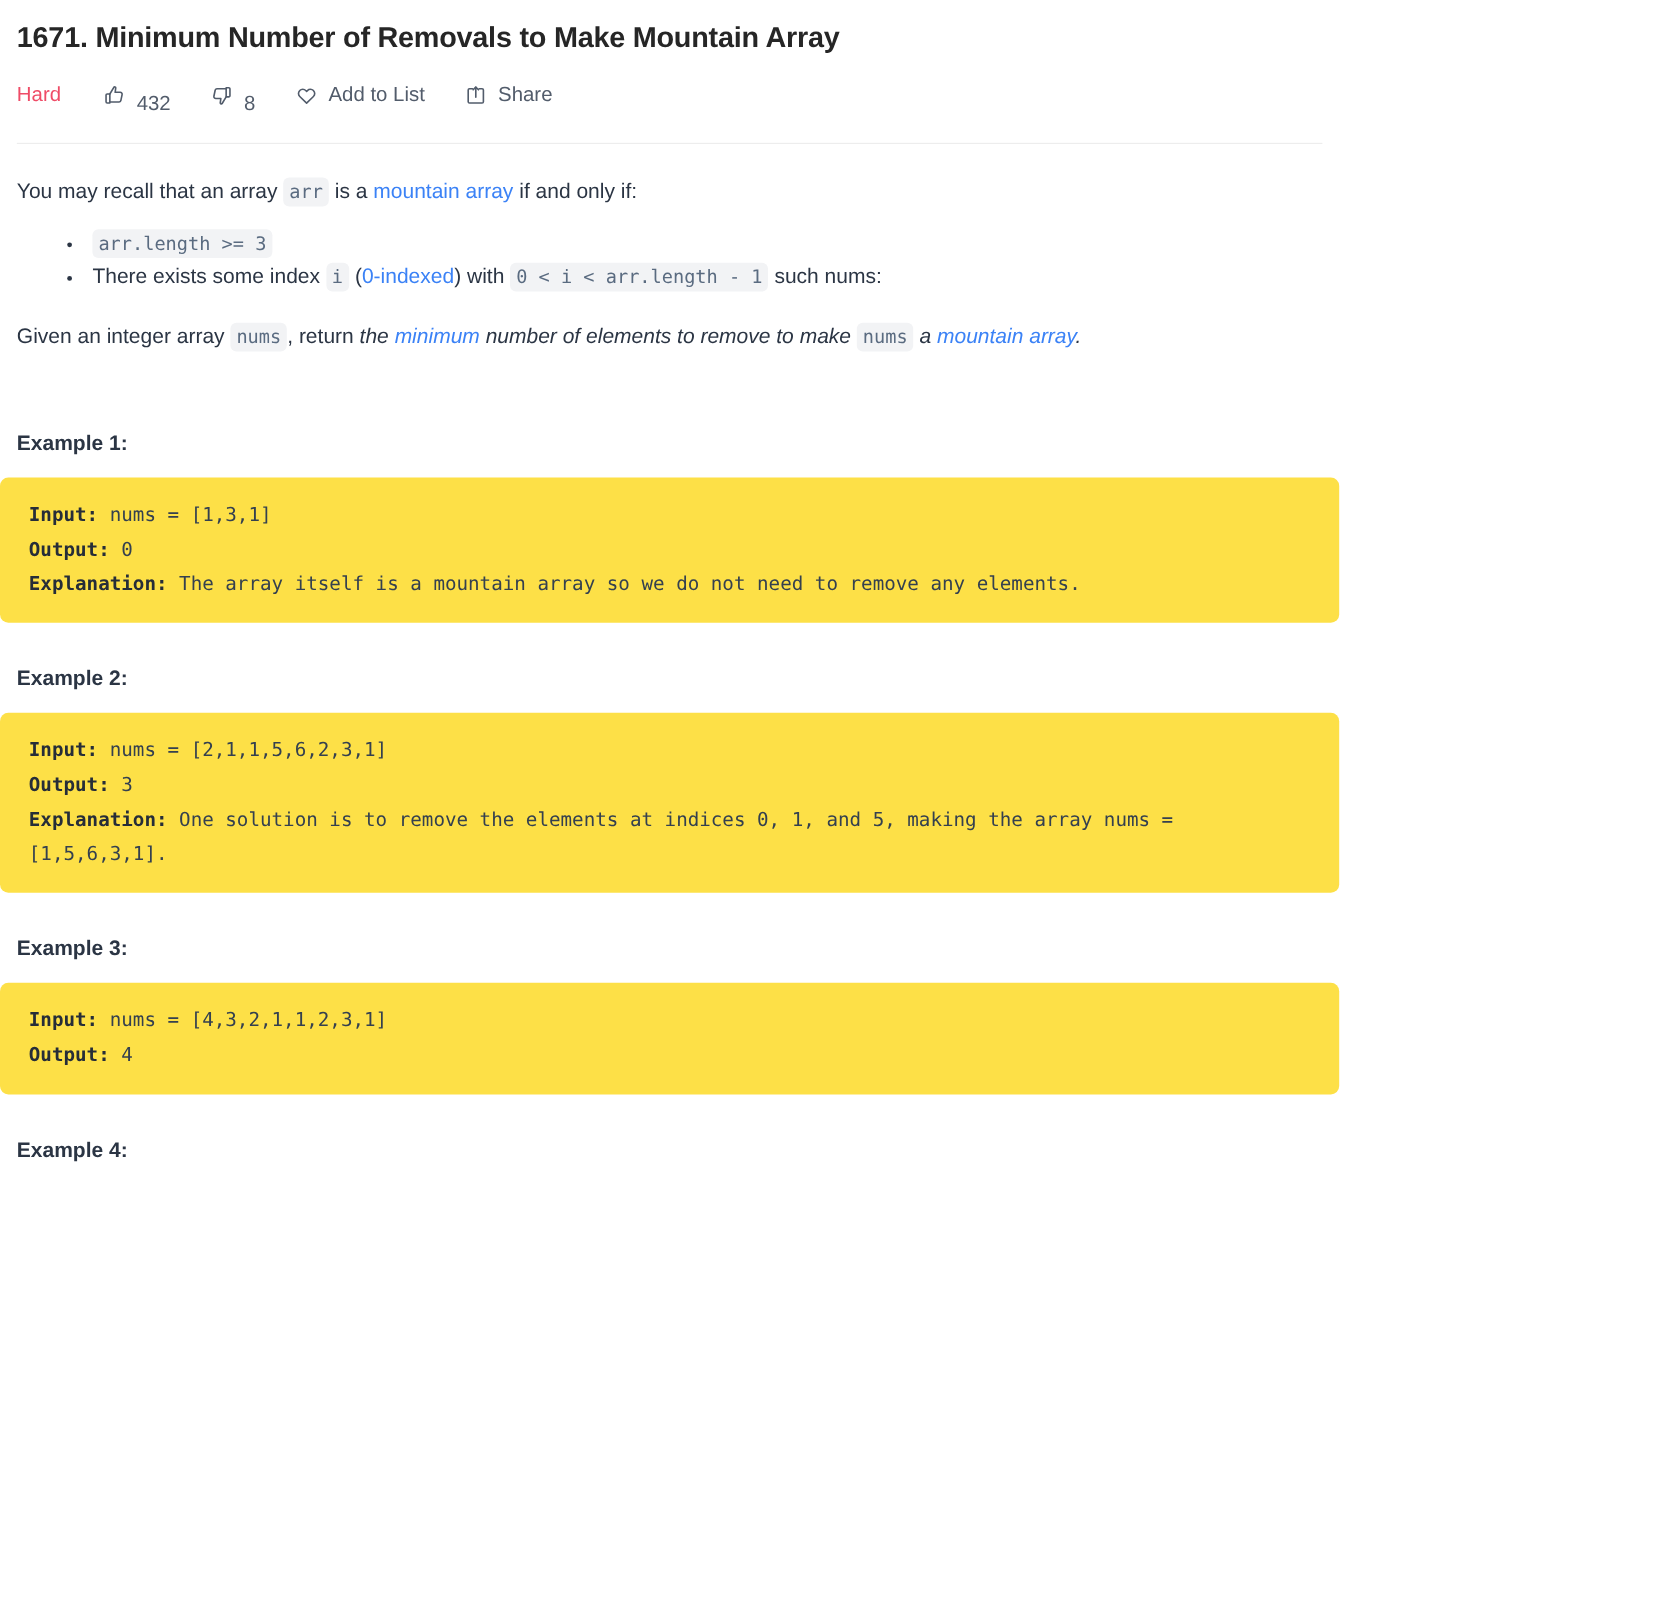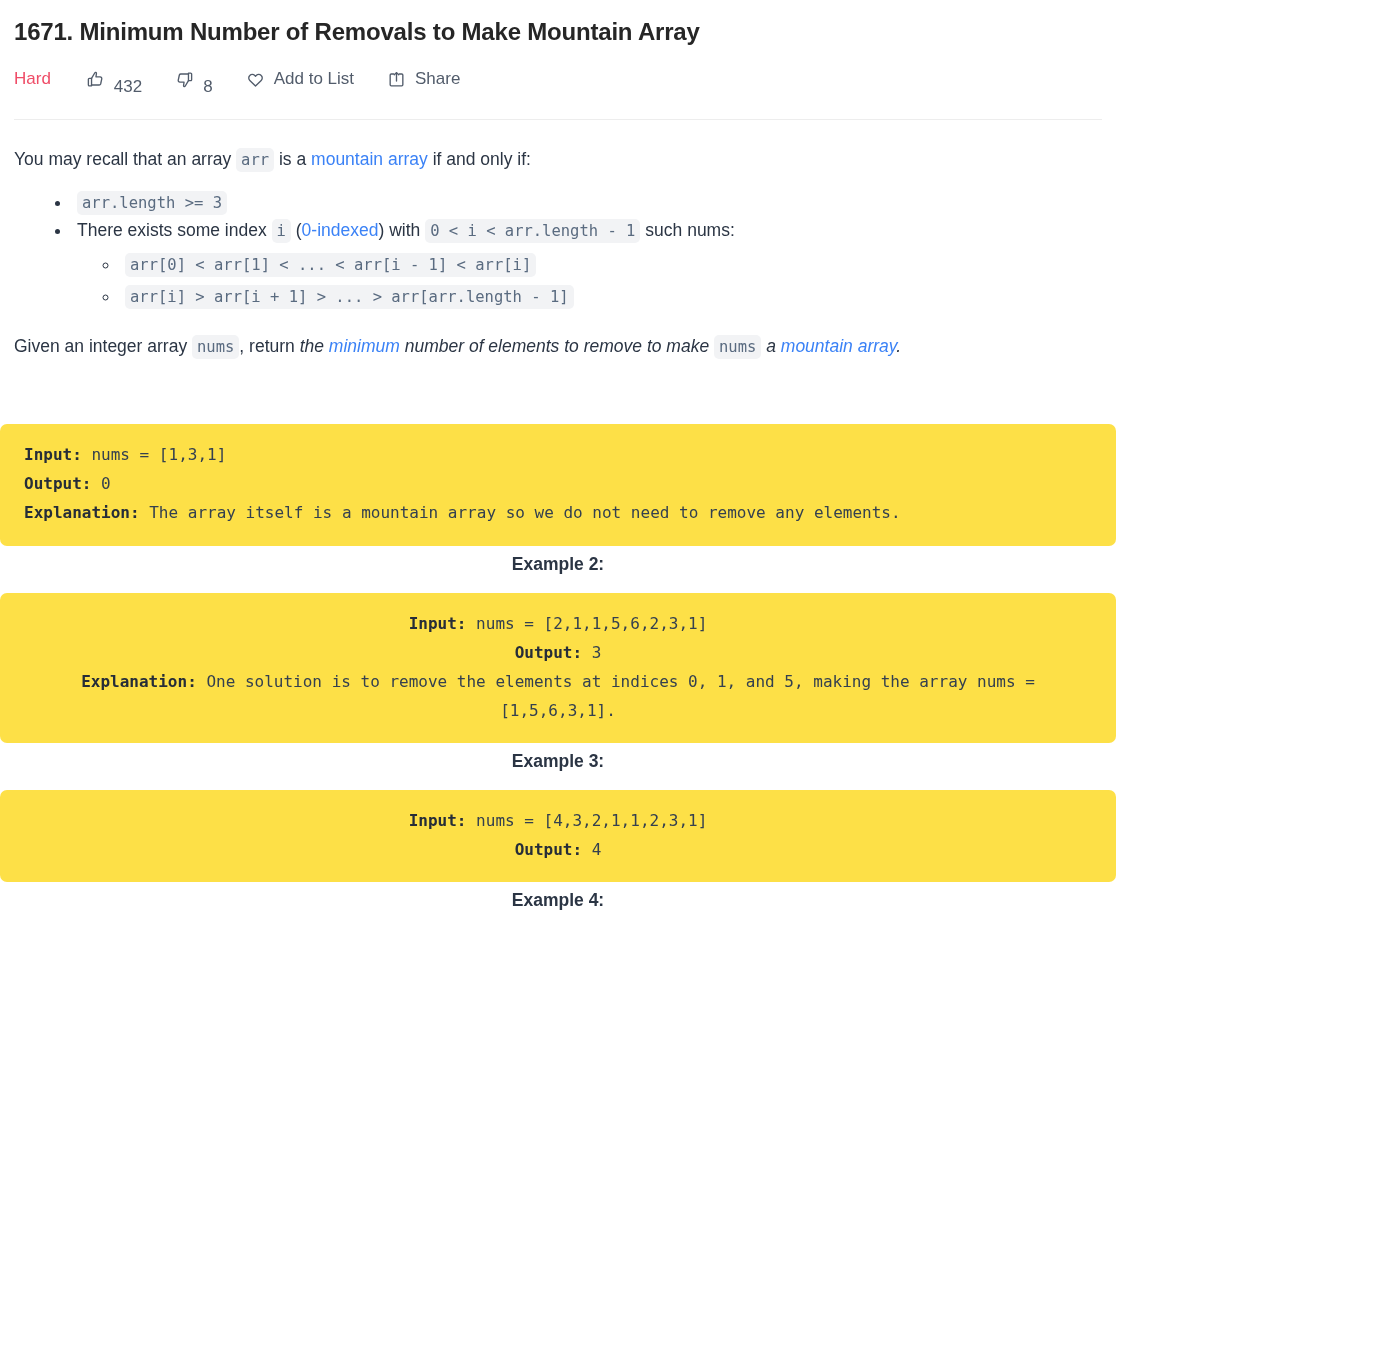--- a/index.html
+++ b/index.html
@@ -93,21 +93,21 @@
   ul.lvl1 > li::marker { font-size: 15px; }
   ul.lvl2 > li::marker { font-size: 15px; }
 
   .ex-heading {
     font-size: 17.5px;
     font-weight: bold;
     color: #2b3544;
     margin: 0 0 0 0;
     padding: 0 14px;
   }
-  .ex-block-wrap { margin-top: 8px; text-align: center; }
+  .ex-block-wrap { margin-top: 36px; }
 
   pre.example {
     margin: 18px 0 0 0;
     background: #fde047;
     border-radius: 7px;
     padding: 16px 24px 18px 24px;
     font-family: "DejaVu Sans Mono", "Liberation Mono", monospace;
     font-size: 16px;
     line-height: 1.82;
     color: #34404f;
@@ -175,34 +175,31 @@
 
   <div class="divider"></div>
 
   <div class="content">
 
     <p class="para"><span>You may recall that an array </span><code class="inline">arr</code><span> is a </span><b>mountain array</b><span> if and only if:</span></p>
 
     <ul class="lvl1">
       <li><code class="inline">arr.length &gt;= 3</code></li>
       <li><span>There exists some index </span><code class="inline">i</code><span> (</span><b>0-indexed</b><span>) with </span><code class="inline">0 &lt; i &lt; arr.length - 1</code><span> such nums:</span>
-        <ul class="lvl2">
-          <li><code class="inline">arr[0] &lt; arr[1] &lt; ... &lt; arr[i - 1] &lt; arr[i]</code></li>
-          <li><code class="inline">arr[i] &gt; arr[i + 1] &gt; ... &gt; arr[arr.length - 1]</code></li>
-        </ul>
       </li>
     </ul>
 
     <p class="para tight"><span>Given an integer array </span><code class="inline">nums</code><span>, return </span><i>the </i><i><b>minimum</b></i><i> number of elements to remove to make </i><code class="inline">nums</code><i> a </i><i><b>mountain array</b></i><i>.</i></p>
 
   </div>
 
   <div class="sp-top">
 
     <div>
+      <div class="ex-heading">Example 1:</div>
       <pre class="example"><span class="lbl">Input:</span><span> nums = [1,3,1]</span>
 <span class="lbl">Output:</span><span> 0</span>
 <span class="lbl">Explanation:</span><span> The array itself is a mountain array so we do not need to remove any elements.</span></pre>
     </div>
 
     <div class="ex-block-wrap">
       <div class="ex-heading">Example 2:</div>
       <pre class="example"><span class="lbl">Input:</span><span> nums = [2,1,1,5,6,2,3,1]</span>
 <span class="lbl">Output:</span><span> 3</span>
 <span class="lbl">Explanation:</span><span> One solution is to remove the elements at indices 0, 1, and 5, making the array nums = [1,5,6,3,1].</span></pre>

